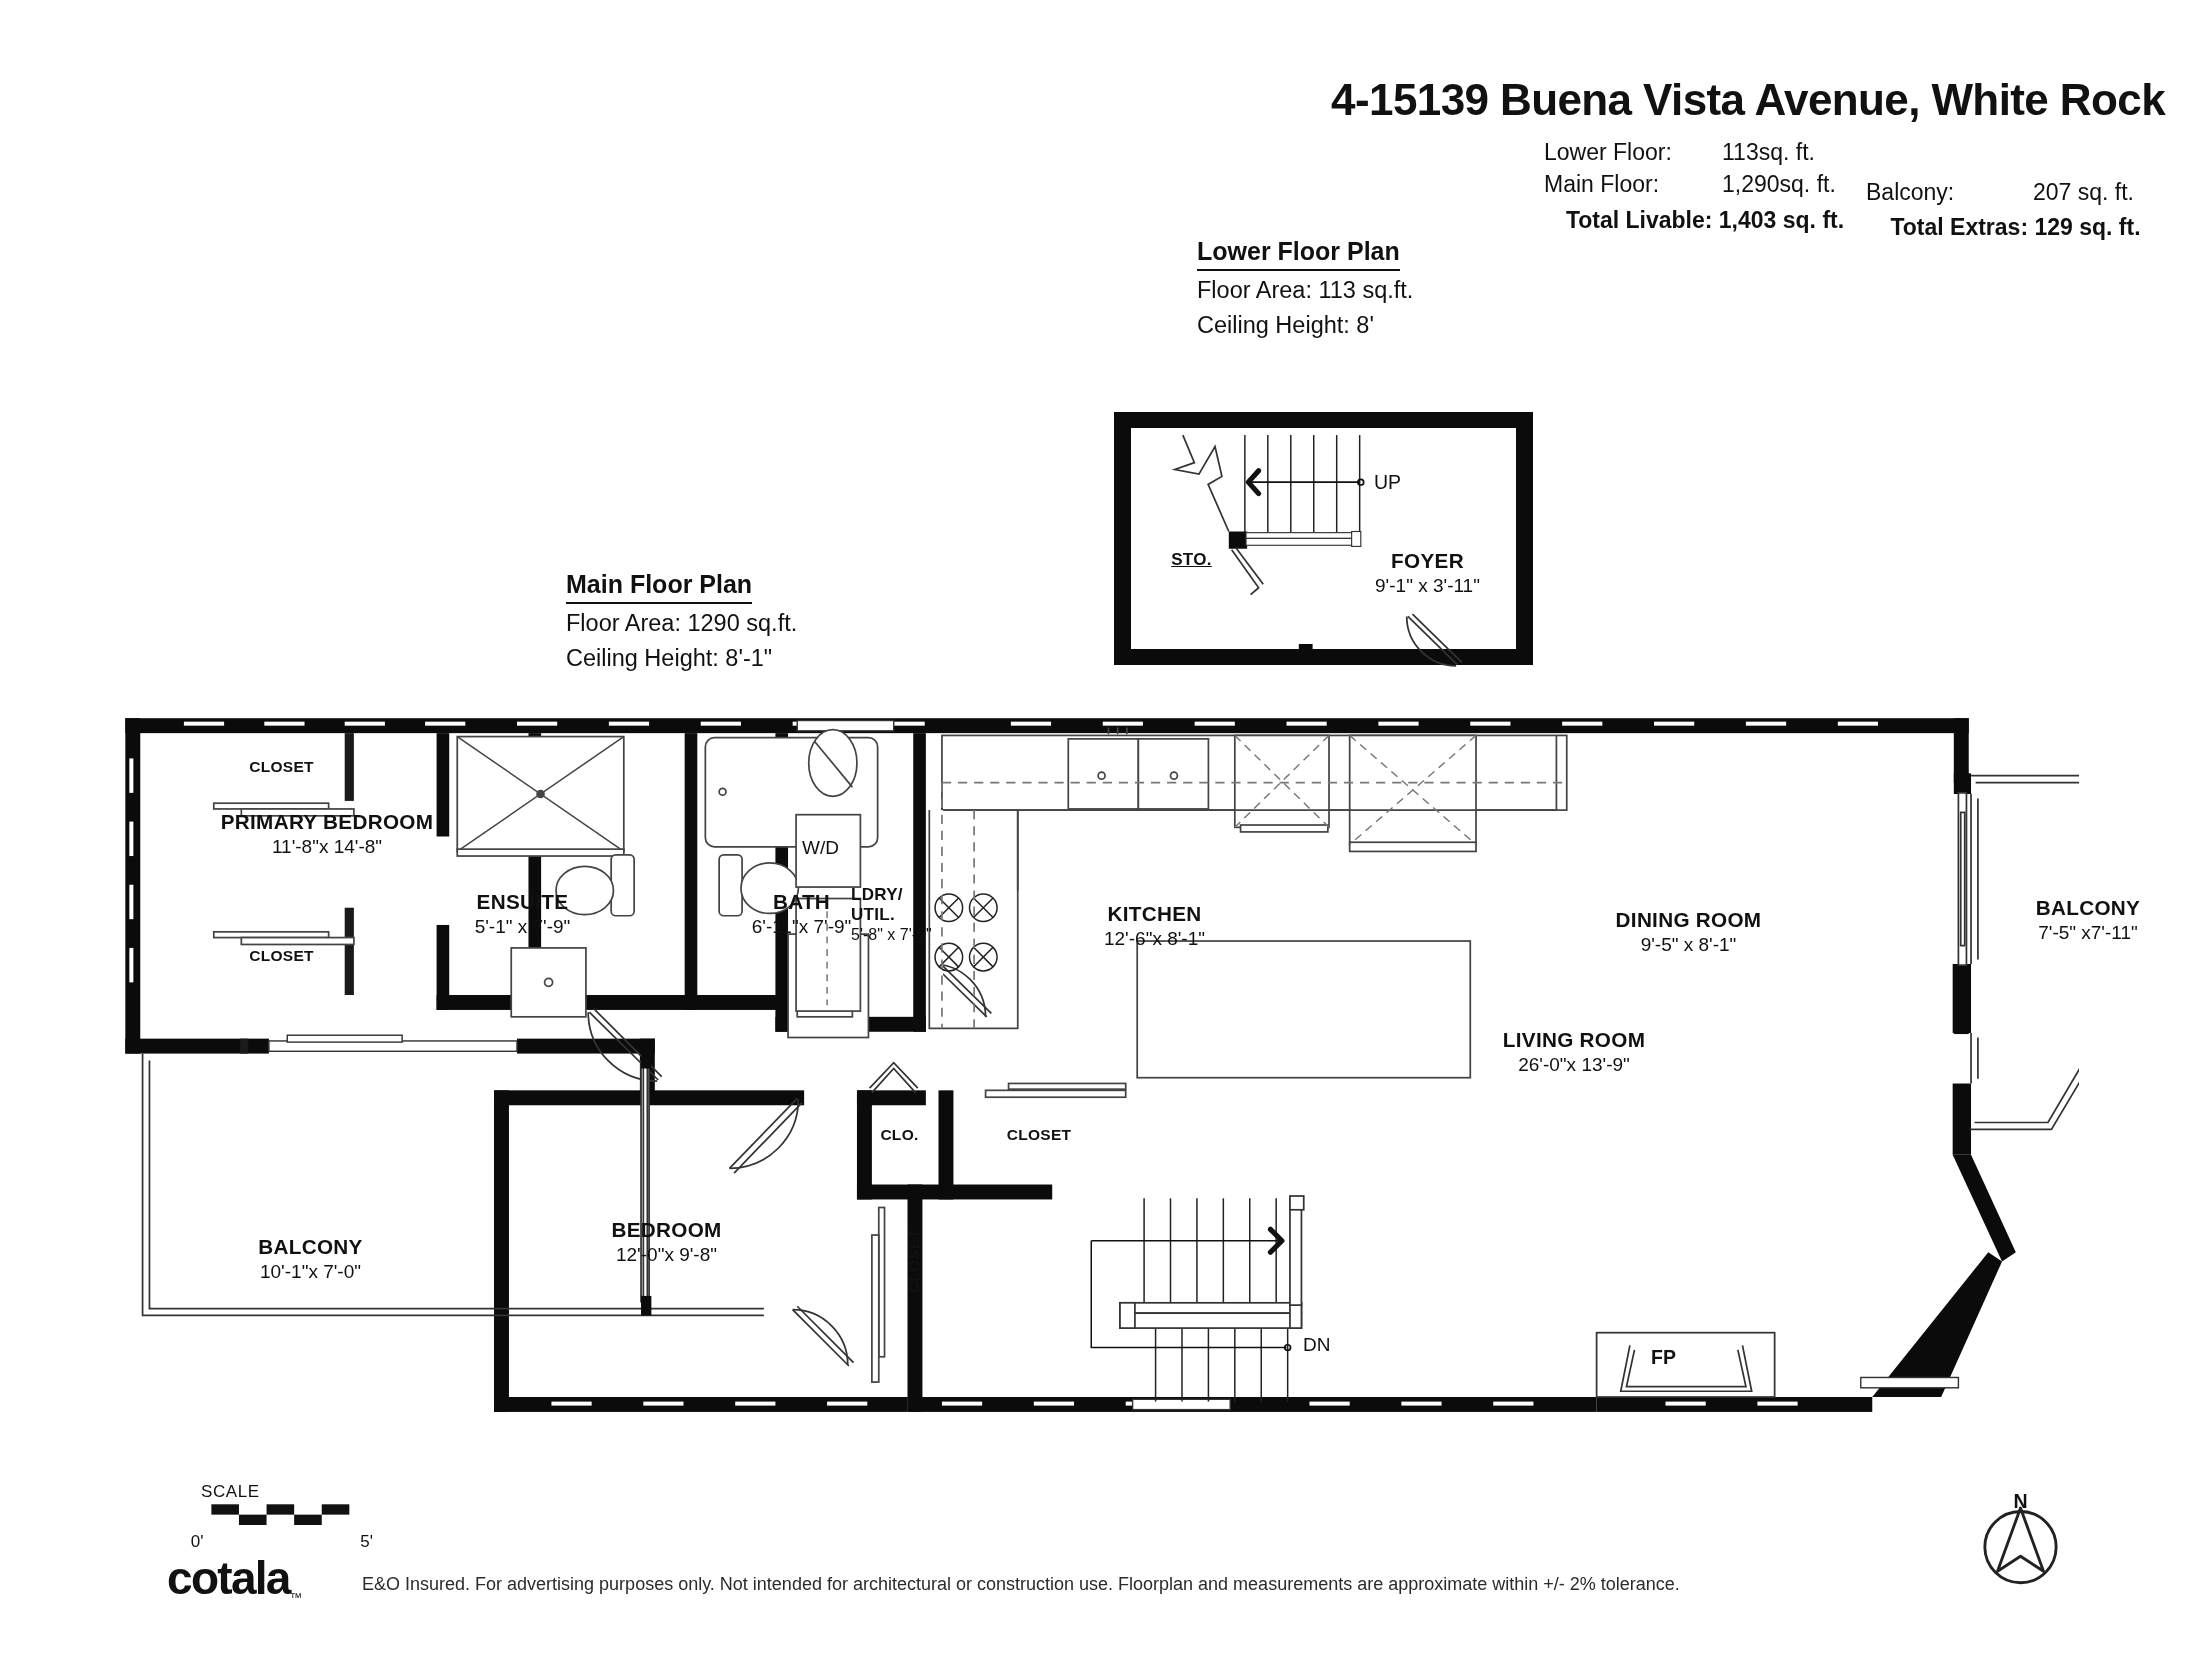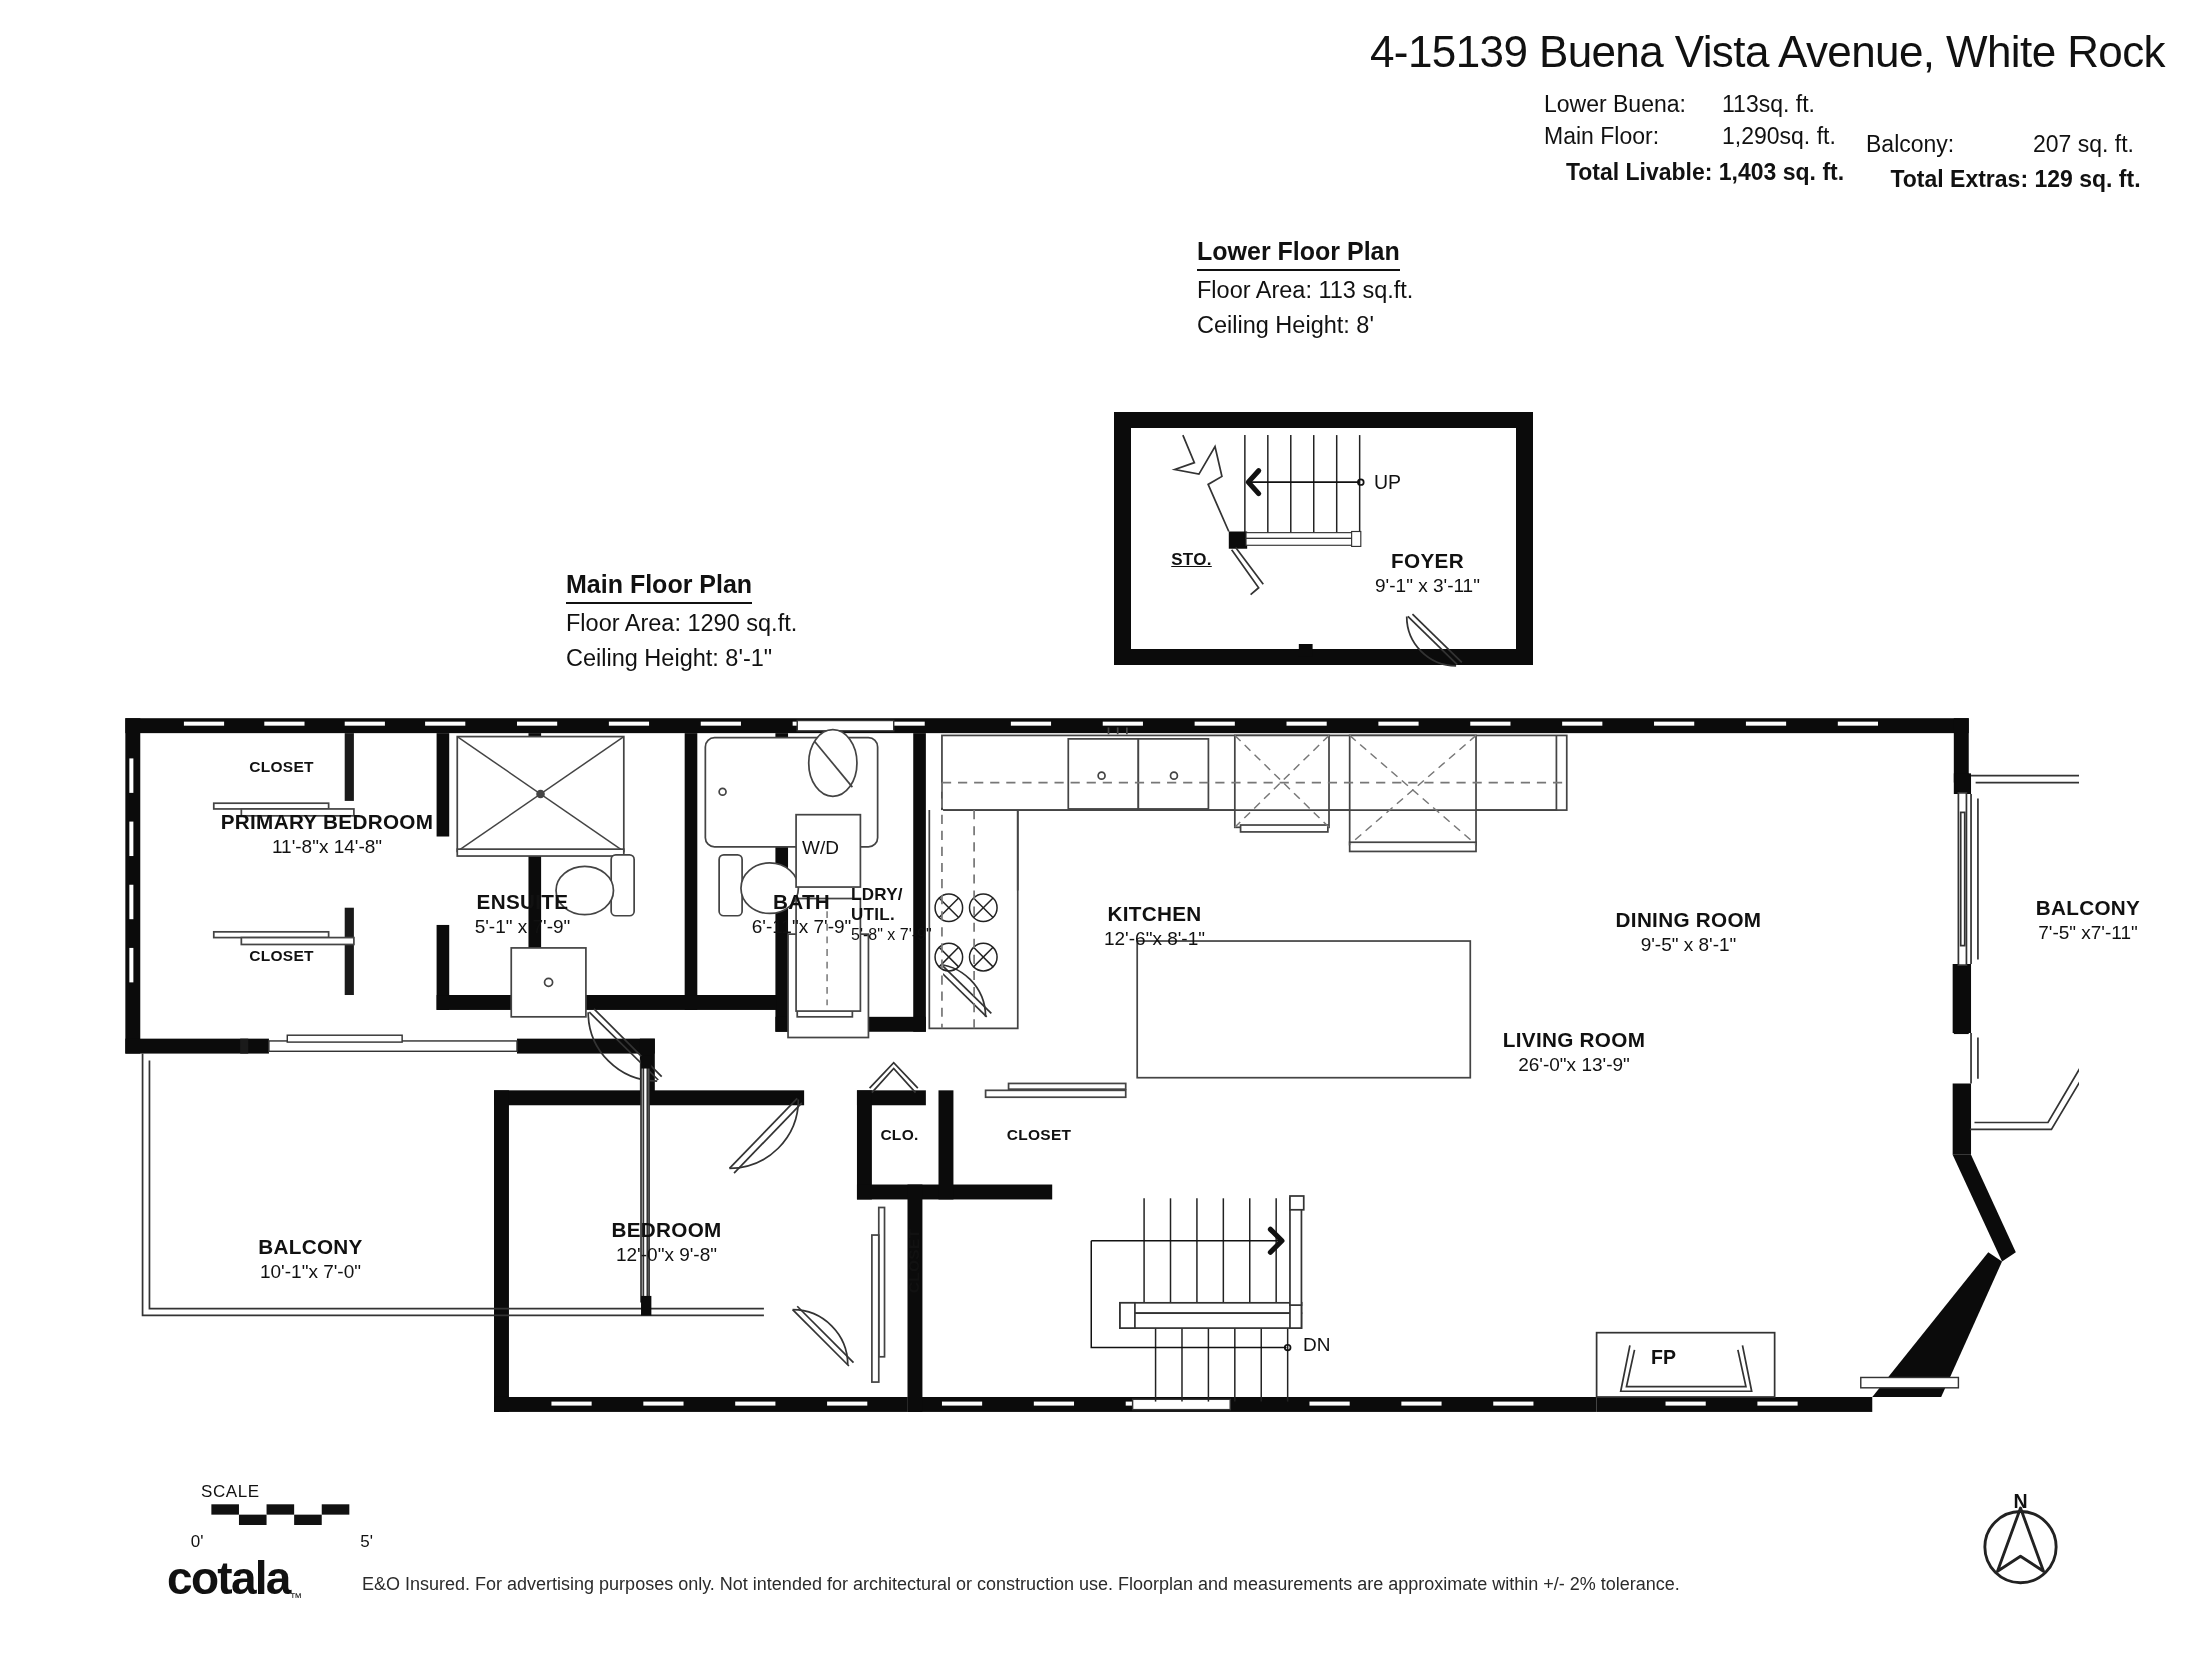--- a/index.html
+++ b/index.html
@@ -17,25 +17,26 @@
 
   
   #header {
     position: absolute;
     right: 40px; top: 29px;
     text-align: right;
     width: 1034px;
   }
   #title {
     font-size: 44px;
-    font-weight: normal;
+    font-weight: bold;
     letter-spacing: -0.6px;
     white-space: nowrap;
     text-align: right;
     line-height: 1.05;
+    margin-top: 48px;
   }
   #summary {
     margin-top: 12.6px;
     display: flex;
     justify-content: flex-end;
     gap: 0px;
   }
   .sum-col { display: block; }
   .sum-col.left { width: 322px; }
   .sum-col.right { width: 299px; margin-top: 40px; }
@@ -138,21 +139,21 @@
   #compass { position: absolute; left: 1963px; top: 1485px; }
 </style>
 </head>
 <body>
 
 <div id="header">
   <div id="title">4-15139 Buena Vista Avenue, White Rock</div>
   <div id="summary">
     <div class="sum-col left">
       <div class="sum-row">
-        <span class="k">Lower Buena:</span>
+        <span class="k">Lower Floor:</span>
         <span class="v">113sq. ft.</span>
       </div>
       <div class="sum-row">
         <span class="k">Main Floor:</span>
         <span class="v">1,290sq. ft.</span>
       </div>
       <div class="sum-total">Total Livable: 1,403 sq. ft.</div>
     </div>
     <div class="sum-col right">
       <div class="sum-row">

